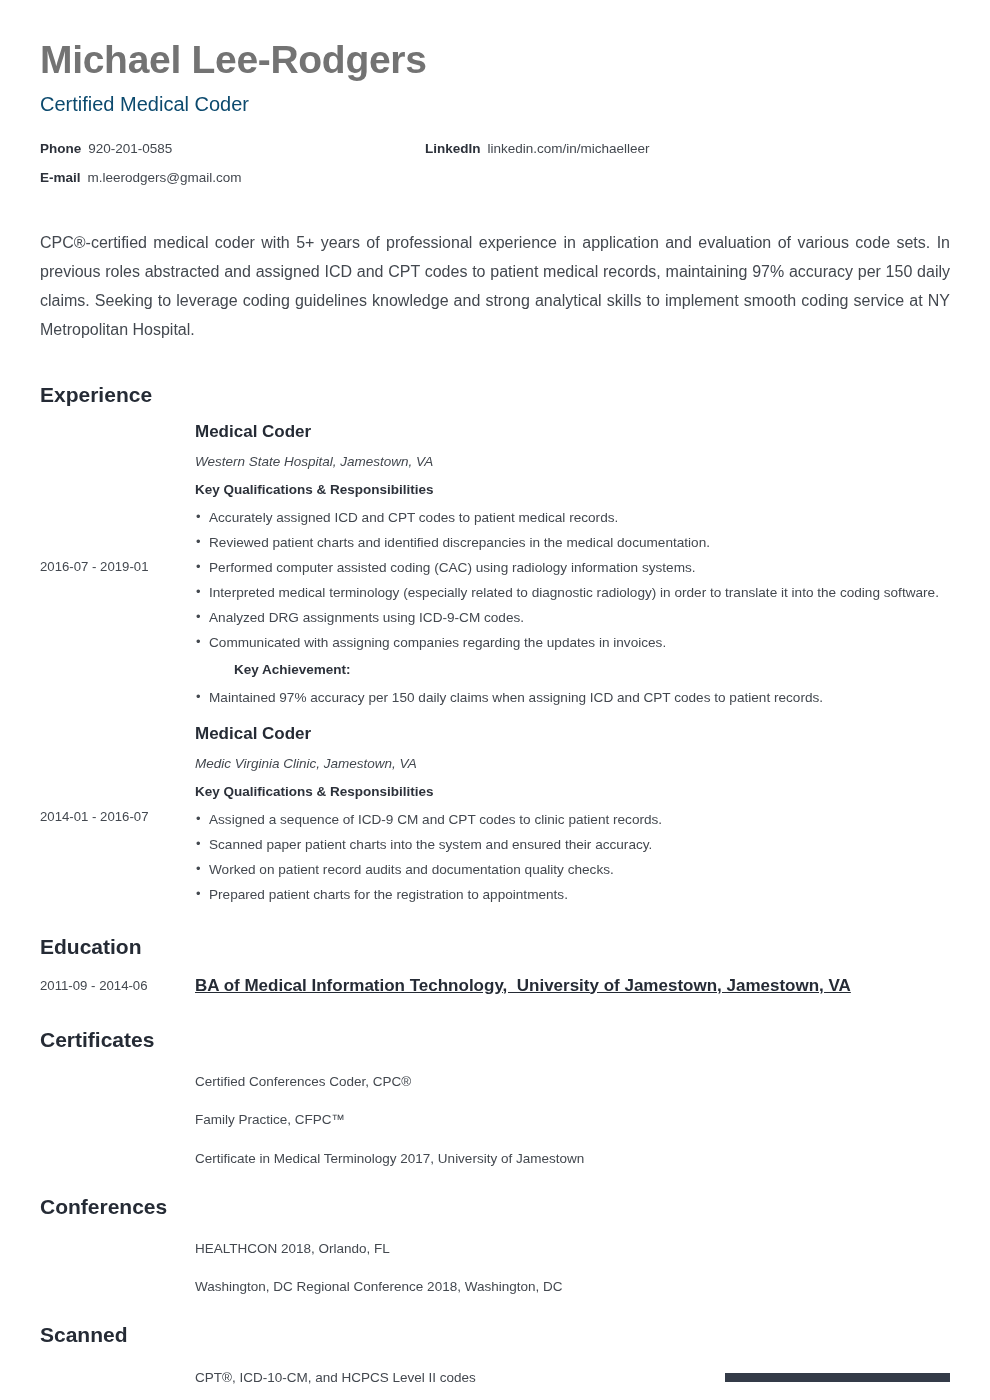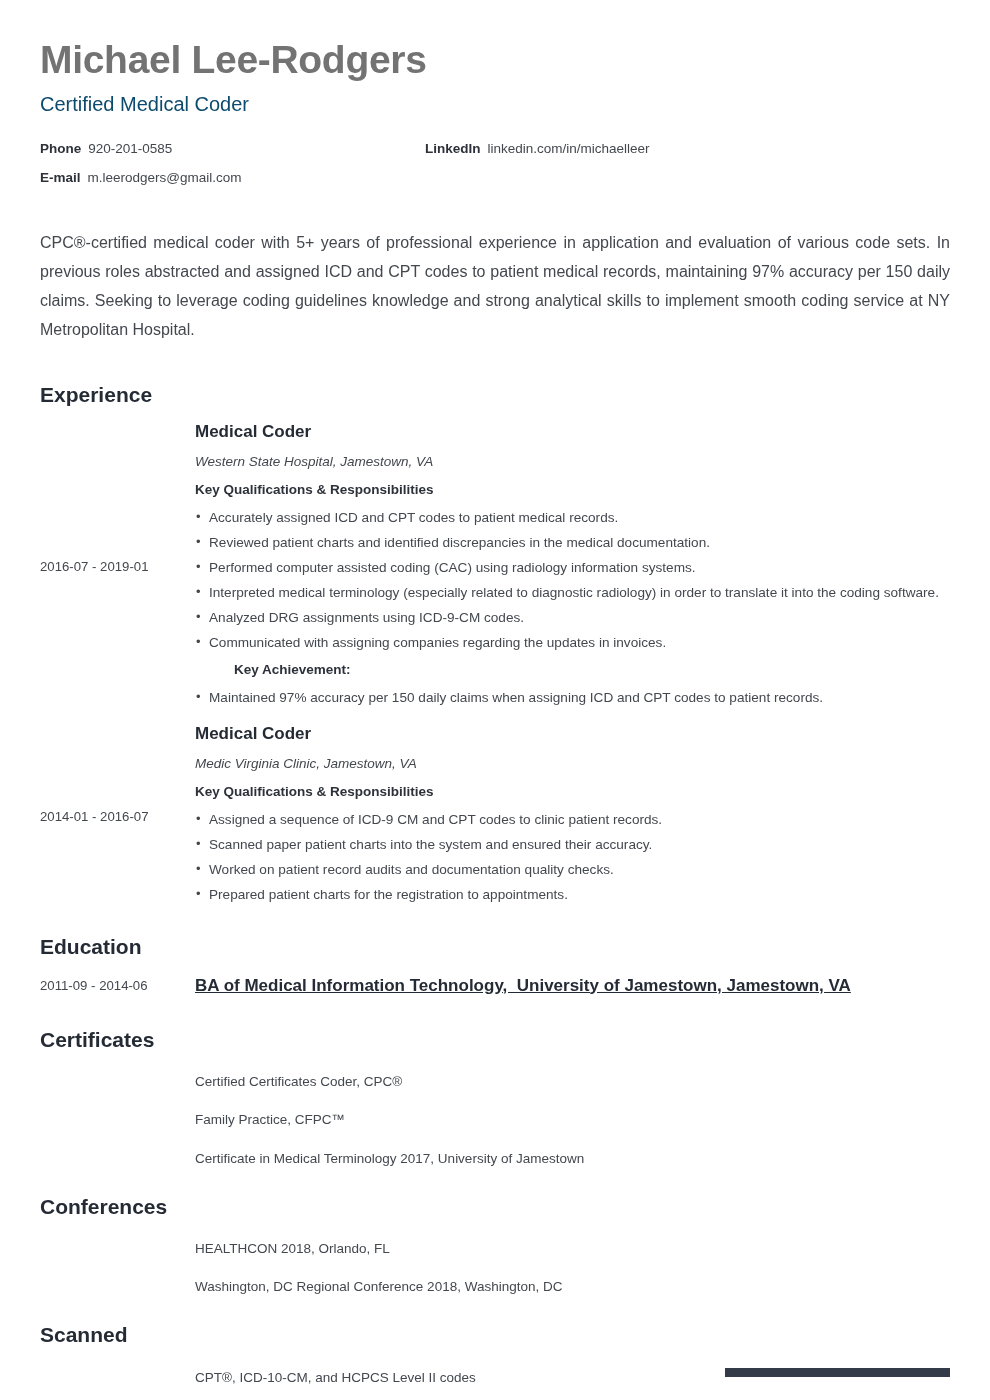--- a/index.html
+++ b/index.html
@@ -161,20 +161,21 @@
     font-size: 13.5px;
     color: #43484f;
     line-height: 1.5;
     margin-bottom: 18px;
   }
   .plain-item:last-child { margin-bottom: 0; }
 
   
   .skill-row {
     display: flex;
+    align-items: center;
     margin-bottom: 18px;
   }
   .skill-name {
     font-size: 13.5px;
     color: #43484f;
     line-height: 1.5;
     flex: none;
     width: 530px;
   }
   .skill-bar-track {
@@ -266,21 +267,21 @@
       <div class="entry-date">2011-09 - 2014-06</div>
       <div class="entry-body">
         <div class="edu-line">BA of Medical Information Technology,  University of Jamestown, Jamestown, VA</div>
       </div>
     </div>
   </div>
 
   <div class="section" style="padding-top:26px;">
     <h3 class="section-title">Certificates</h3>
     <div class="indent-block" style="padding-top:6px;">
-      <div class="plain-item">Certified Certificates Coder, CPC®</div>
+      <div class="plain-item">Certified Conferences Coder, CPC®</div>
       <div class="plain-item">Family Practice, CFPC™</div>
       <div class="plain-item">Certificate in Medical Terminology 2017, University of Jamestown</div>
     </div>
   </div>
 
   <div class="section" style="padding-top:25px;">
     <h3 class="section-title">Conferences</h3>
     <div class="indent-block" style="padding-top:6px;">
       <div class="plain-item">HEALTHCON 2018, Orlando, FL</div>
       <div class="plain-item">Washington, DC Regional Conference 2018, Washington, DC</div>

